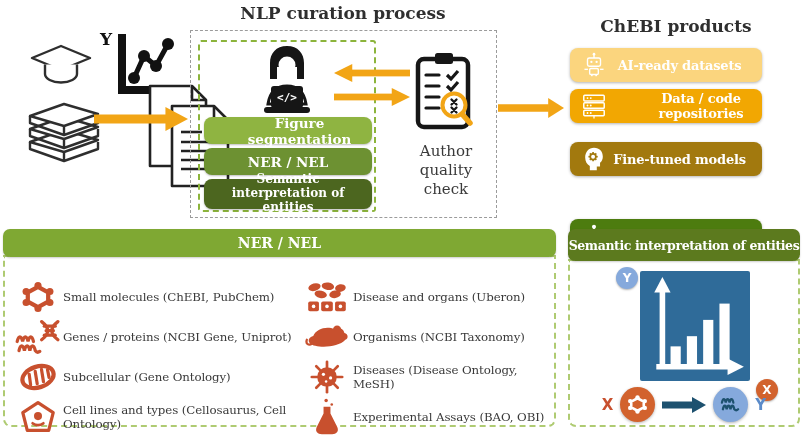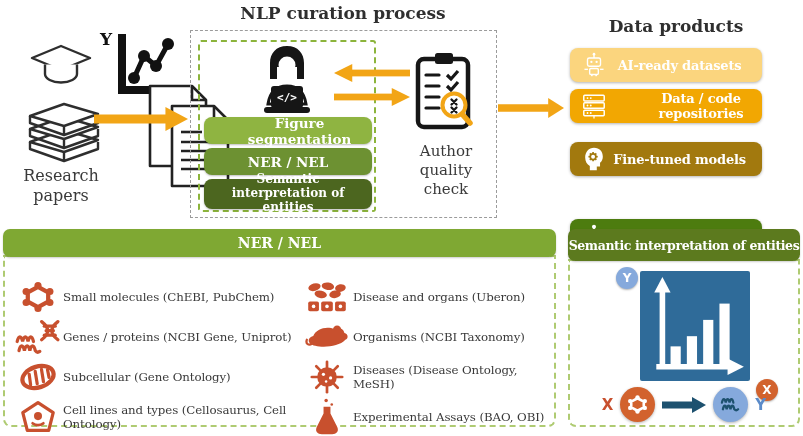--- a/index.html
+++ b/index.html
@@ -72,21 +72,21 @@
               box-shadow:0 1px 3px rgba(0,0,0,.3);}
   #map-x-label{color:#c8502e;font-weight:bold;font-size:15px;font-family:"DejaVu Sans",sans-serif;}
   #map-y-label{color:#5b8bc9;font-weight:bold;font-size:15px;font-family:"DejaVu Sans",sans-serif;}
 </style>
 </head>
 <body>
 
 <div id="canvas">
 
   <div class="title" id="nlp-title">NLP curation process</div>
-  <div class="title" id="products-title">Data products</div>
+  <div class="title" id="products-title">ChEBI products</div>
 
   <div class="abs" id="grad-cap">
     <svg width="66" height="54" viewBox="0 0 66 54">
       <path d="M33 4 L62 16 L33 28 L4 16 Z" fill="#fff" stroke="#2e2e2e" stroke-width="2.4" stroke-linejoin="round"></path>
       <path d="M17 22.5 V32 c0 4.5 7 8.5 16 8.5 s16 -4 16 -8.5 V22.5" fill="#fff" stroke="#2e2e2e" stroke-width="2.4"></path>
     </svg>
   </div>
 
   <div class="abs" id="chart-ic">
     <svg width="84" height="80" viewBox="0 0 84 80">
@@ -131,21 +131,20 @@
       <g stroke="#222" stroke-width="2.6">
         <line x1="41" y1="48" x2="62" y2="48"></line>
         <line x1="41" y1="58" x2="79" y2="58"></line>
         <line x1="41" y1="67" x2="79" y2="67"></line>
         <line x1="41" y1="76" x2="79" y2="76"></line>
         <line x1="41" y1="85" x2="79" y2="85"></line>
       </g>
     </svg>
   </div>
 
-  <div class="abs" id="research-label">Research papers</div>
 
   <div class="abs" id="arrow-input">
     <svg width="94" height="24" viewBox="0 0 100 24" preserveAspectRatio="none">
       <rect x="0" y="7.5" width="77" height="9" fill="#F2A516"></rect>
         <polygon points="76,0 100,12 76,24" fill="#F2A516"></polygon>
     </svg>
   </div>
 
   <div class="abs" id="outer-box"></div>
   <div class="abs" id="inner-box"></div>

